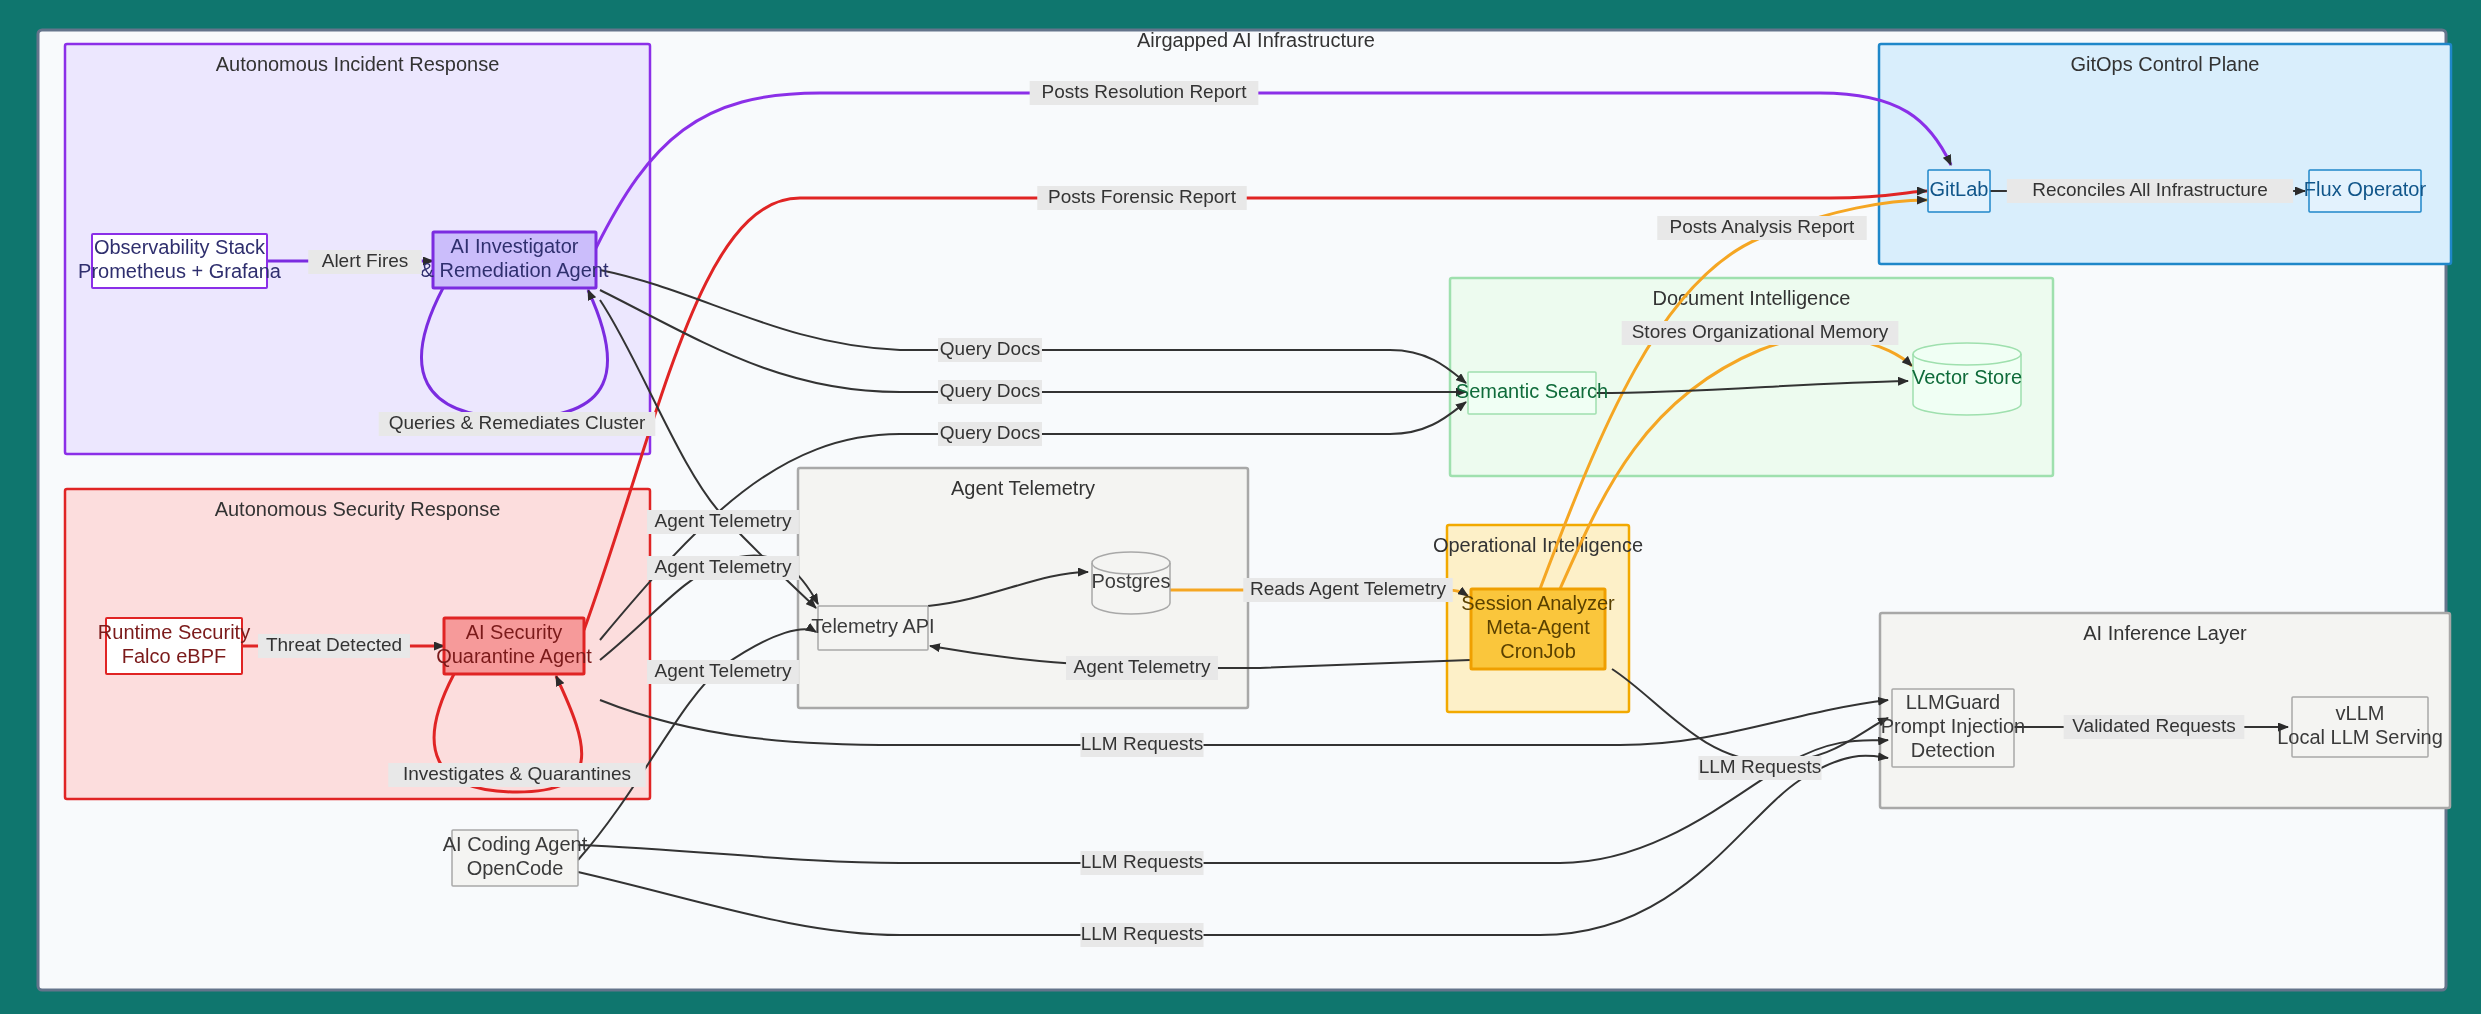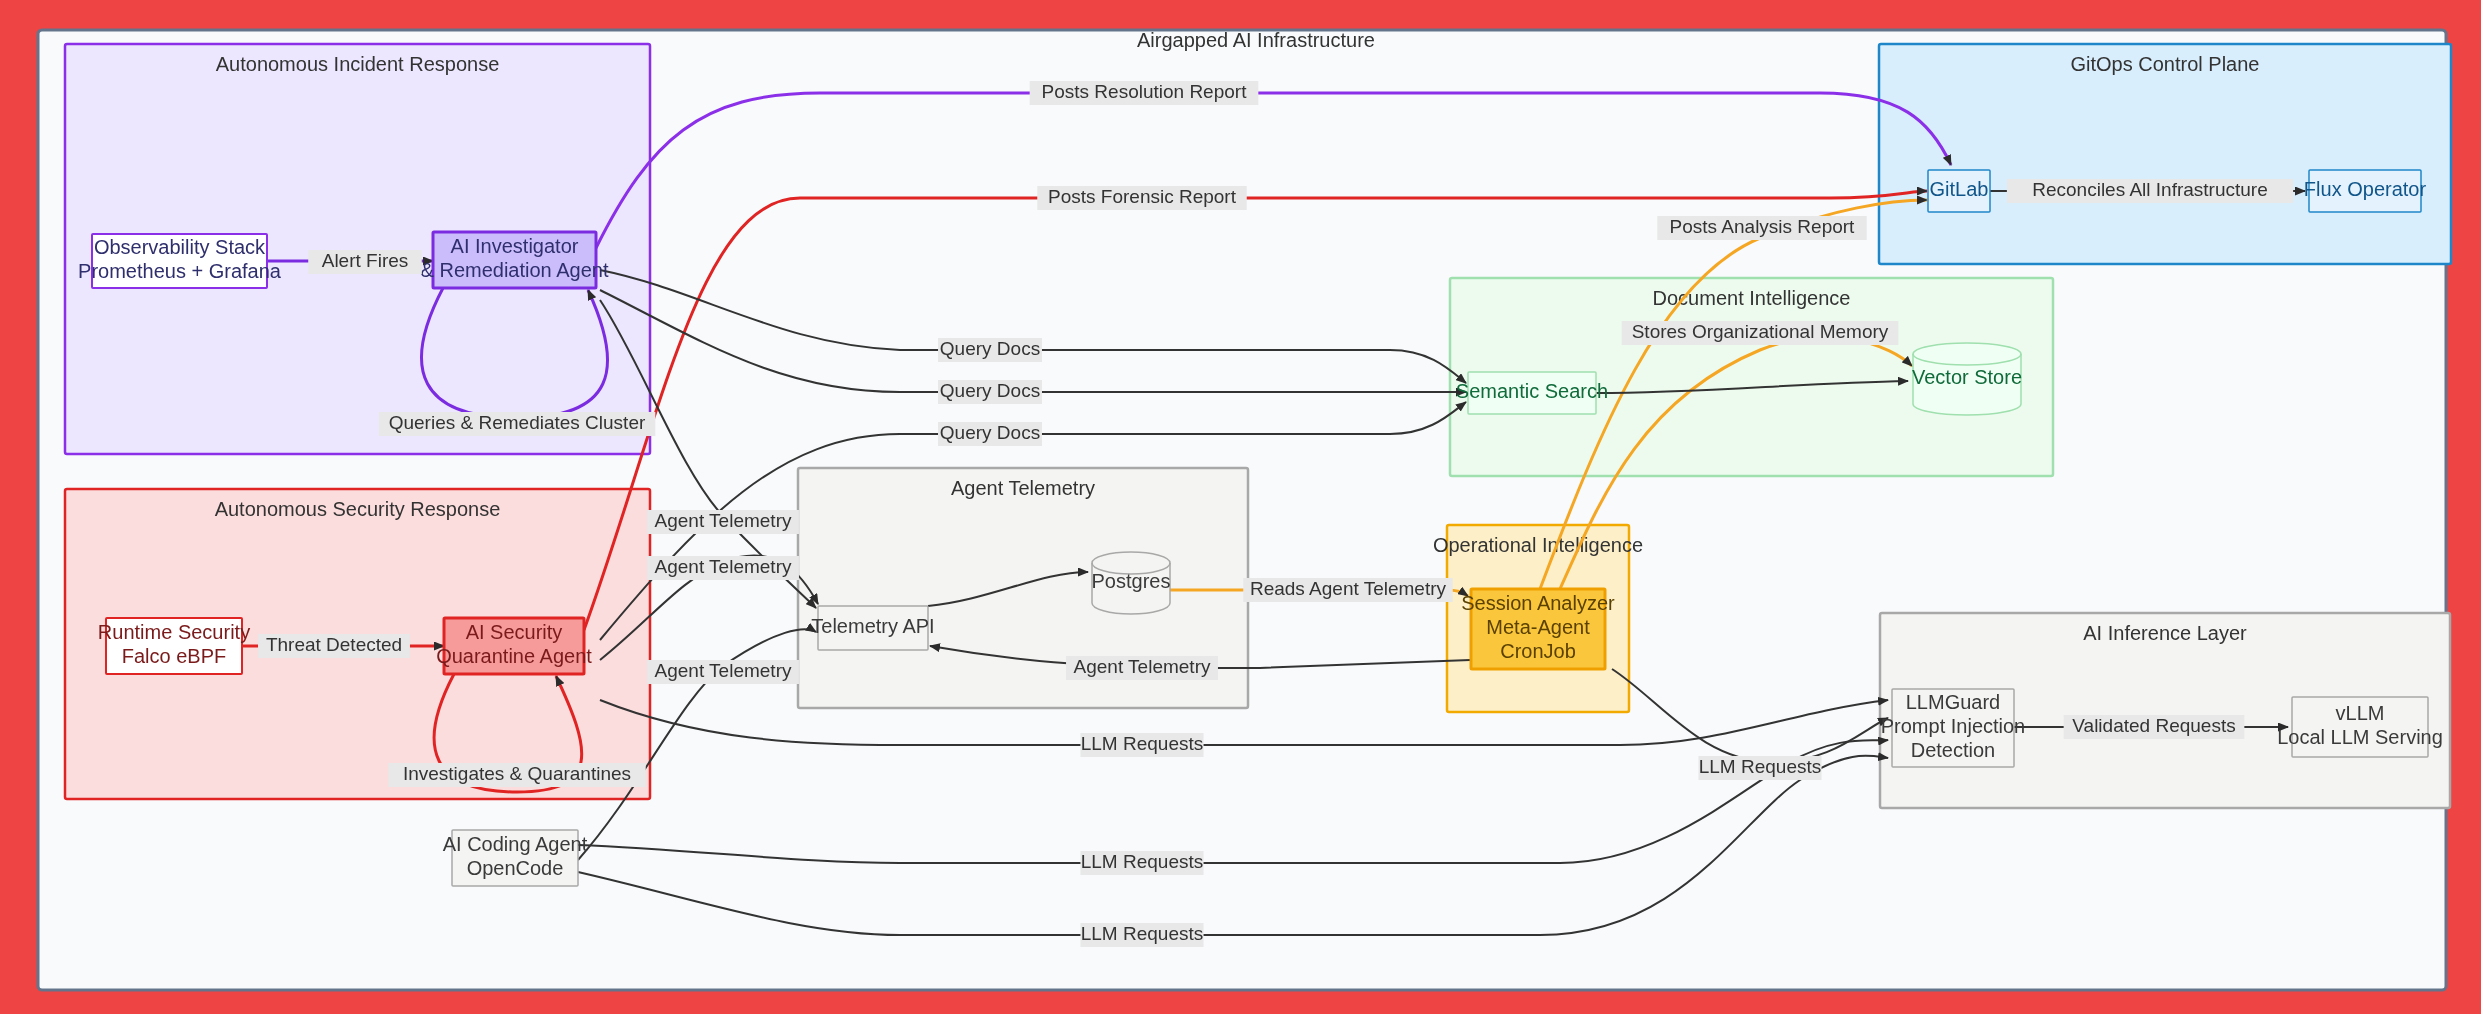--- a/index.html
+++ b/index.html
@@ -1,17 +1,17 @@
 <!DOCTYPE html>
 <html><head>
 <meta charset="utf-8">
 <style>
   html,body{margin:0;padding:0;background:#ffffff;}
   body{font-family:"Liberation Sans","DejaVu Sans",sans-serif;}
-  #stage{position:relative;width:2481px;height:1014px;background:#ef4444;overflow:hidden;}
+  #stage{position:relative;width:2481px;height:1014px;background:#0f766e;overflow:hidden;}
   svg#diagram{position:absolute;left:0;top:0;width:2481px;height:1014px;display:block;}
   .clu-title{font-size:20px;fill:#333333;text-anchor:middle;dominant-baseline:middle;}
   .node-label{font-size:20px;text-anchor:middle;dominant-baseline:middle;}
   .edge-label{font-size:19px;fill:#333333;text-anchor:middle;dominant-baseline:middle;}
   .edge-label-bg{fill:#e8e8e8;}
   .edge{fill:none;stroke-linecap:butt;}
 </style>
 </head>
 <body>
 

